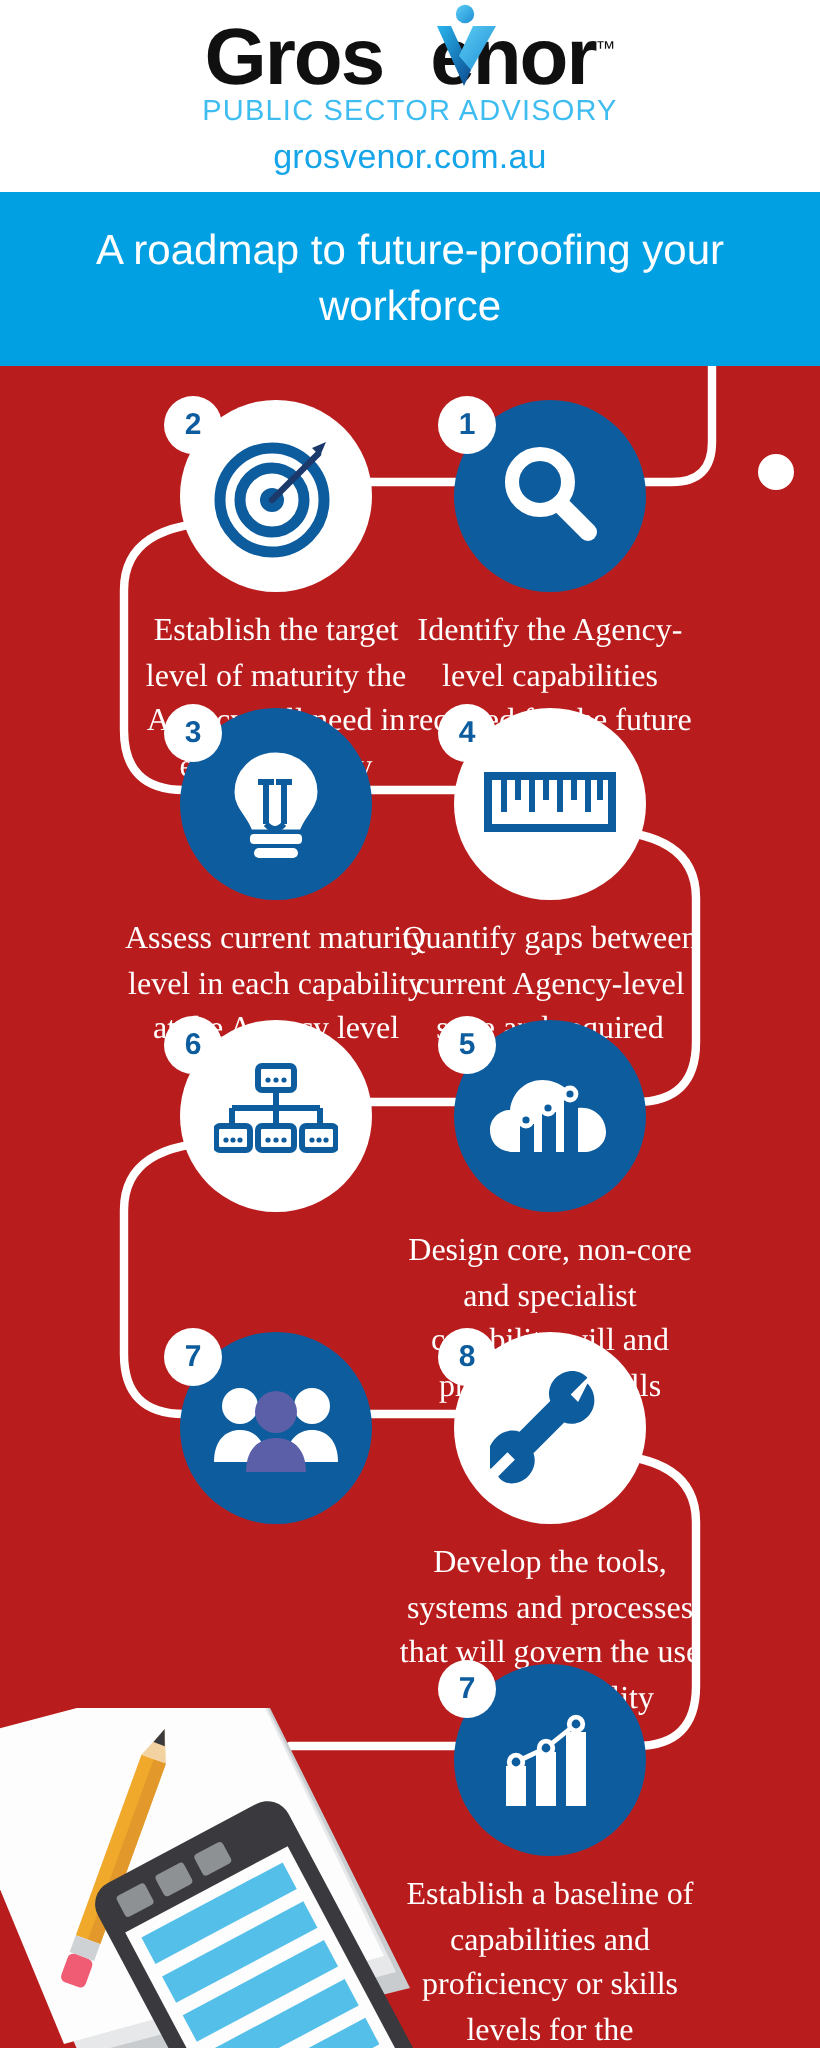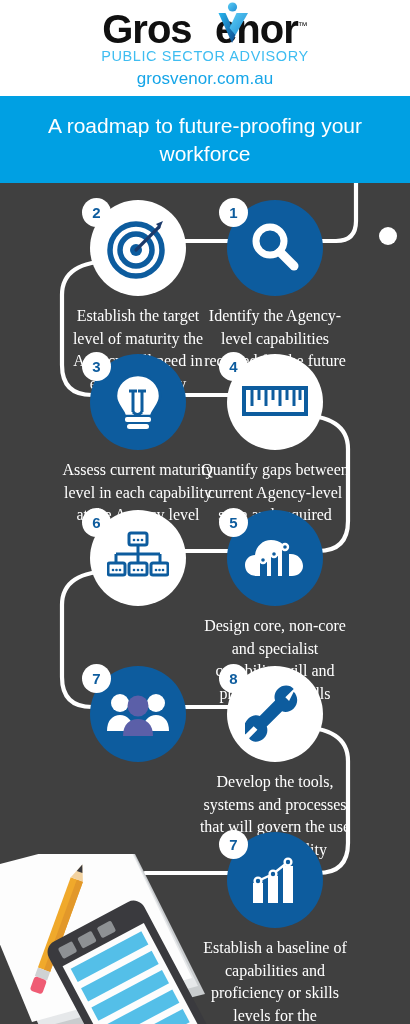--- a/index.html
+++ b/index.html
@@ -5,21 +5,21 @@
   * { box-sizing: border-box; margin: 0; padding: 0; }
   html, body {
     width: 410px; height: 1024px;
     font-family: "Liberation Sans", sans-serif;
     background: #ffffff;
     overflow: hidden;
   }
   #page {
     position: relative;
     width: 410px; height: 1024px;
-    background: #404040;
+    background: #b91c1c;
     overflow: hidden;
   }
 
   
   .logo-band {
     position: absolute; left: 0; top: 0;
     width: 410px; height: 96px;
     background: #ffffff;
     display: flex; flex-direction: column;
     align-items: center; justify-content: flex-start;

